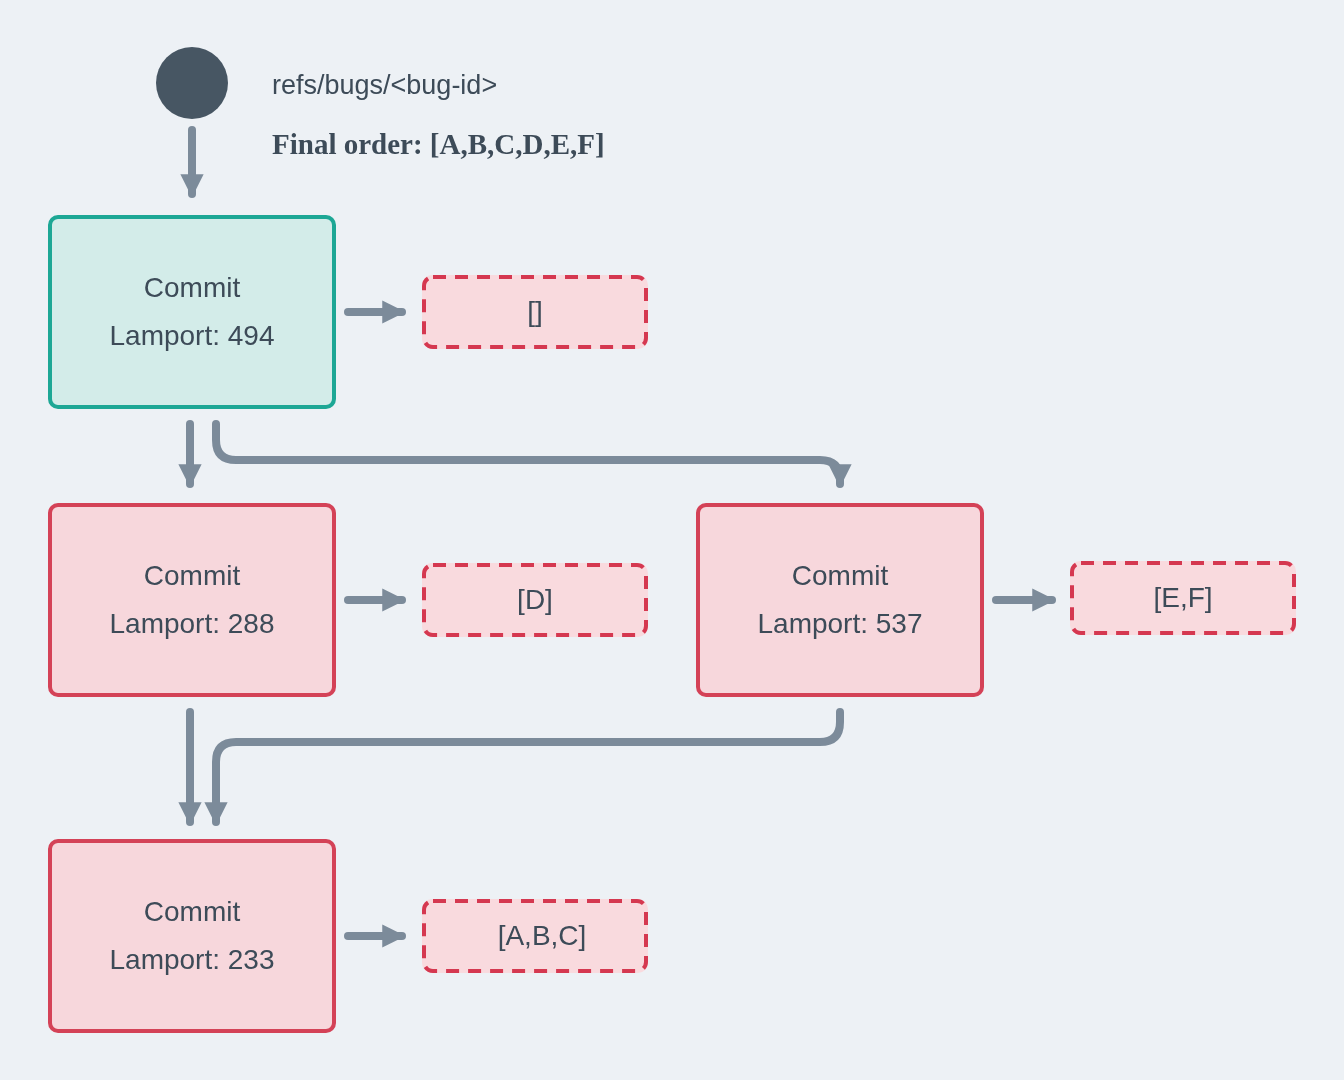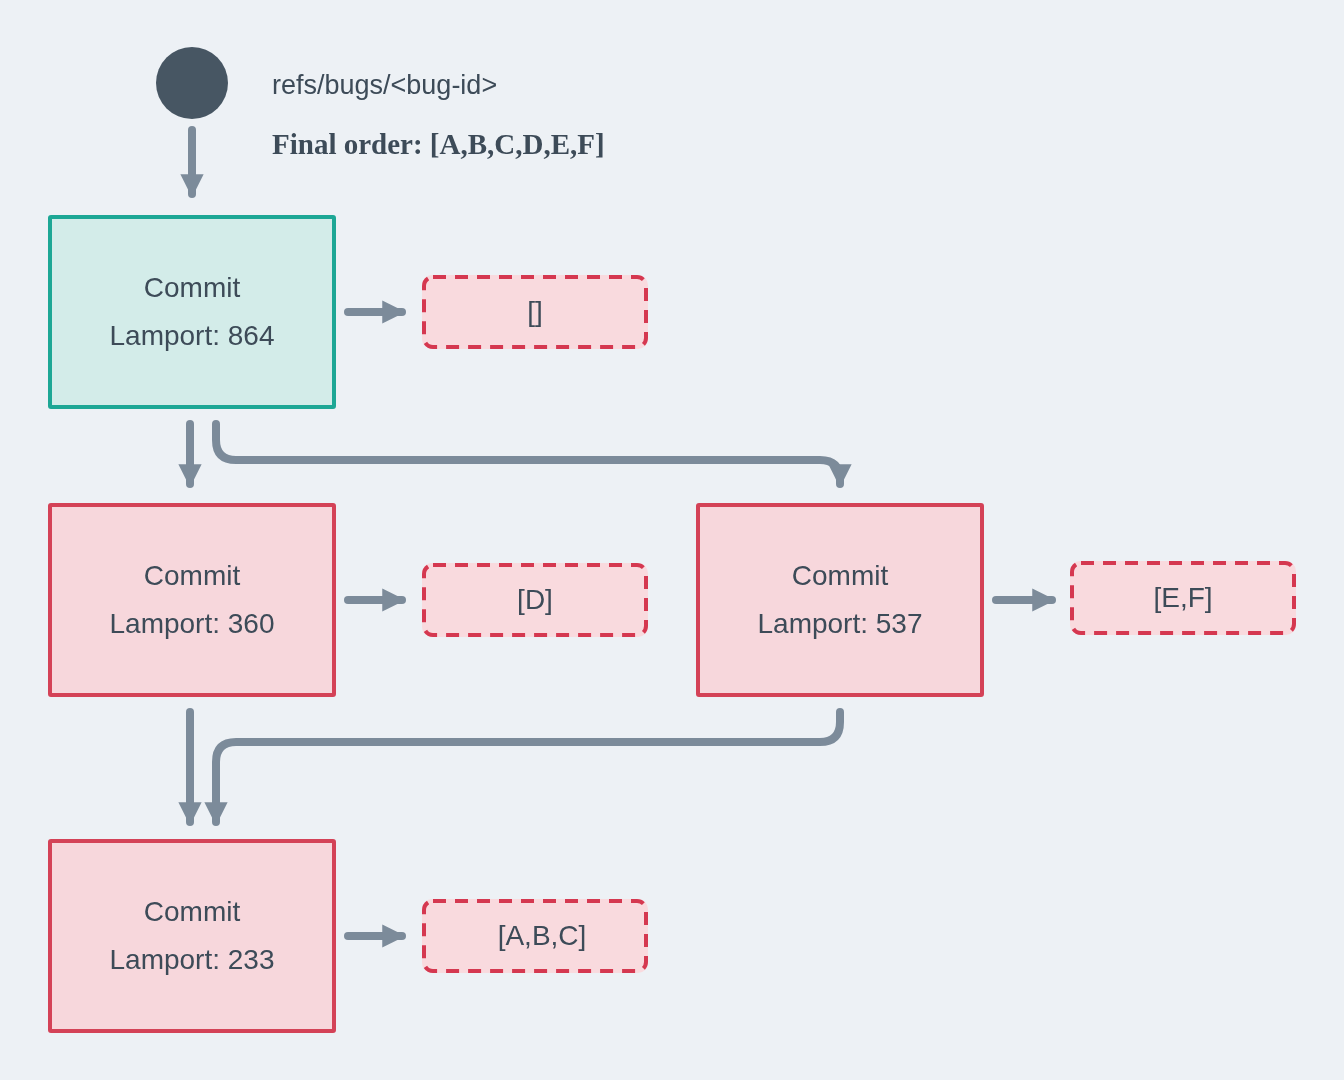--- a/index.html
+++ b/index.html
@@ -38,21 +38,21 @@
     font-weight: bold;
     color: var(--ink, #3d4b58);
     white-space: pre;
     font-family: Liberation Serif, serif;
   }
 
   
   .commit-box {
     width: 288px; height: 194px;
     box-sizing: border-box;
-    border-radius: 3px;
+    border-radius: 10px;
     border: 4px solid var(--red-border, #d44257);
     background: var(--red-fill, #f7d7dc);
     display: flex;
     flex-direction: column;
     align-items: center;
     justify-content: center;
     color: var(--ink, #3d4b58);
     font-size: 28px;
     line-height: 48px;
     text-align: center;
@@ -108,26 +108,26 @@
 <body>
 
 <div class="canvas">
 
   <div class="abs ref-circle"></div>
   <div class="abs ref-label">refs/bugs/&lt;bug-id&gt;</div>
   <div class="abs final-order">Final order: [A,B,C,D,E,F]</div>
 
   <div class="abs commit-box teal" style="left:48px; top:215px;">
     <div>Commit</div>
-    <div>Lamport: 864</div>
+    <div>Lamport: 494</div>
   </div>
 
   <div class="abs commit-box" style="left:48px; top:503px;">
     <div>Commit</div>
-    <div>Lamport: 360</div>
+    <div>Lamport: 288</div>
   </div>
 
   <div class="abs commit-box" style="left:696px; top:503px;">
     <div>Commit</div>
     <div>Lamport: 537</div>
   </div>
 
   <div class="abs commit-box" style="left:48px; top:839px;">
     <div>Commit</div>
     <div>Lamport: 233</div>

